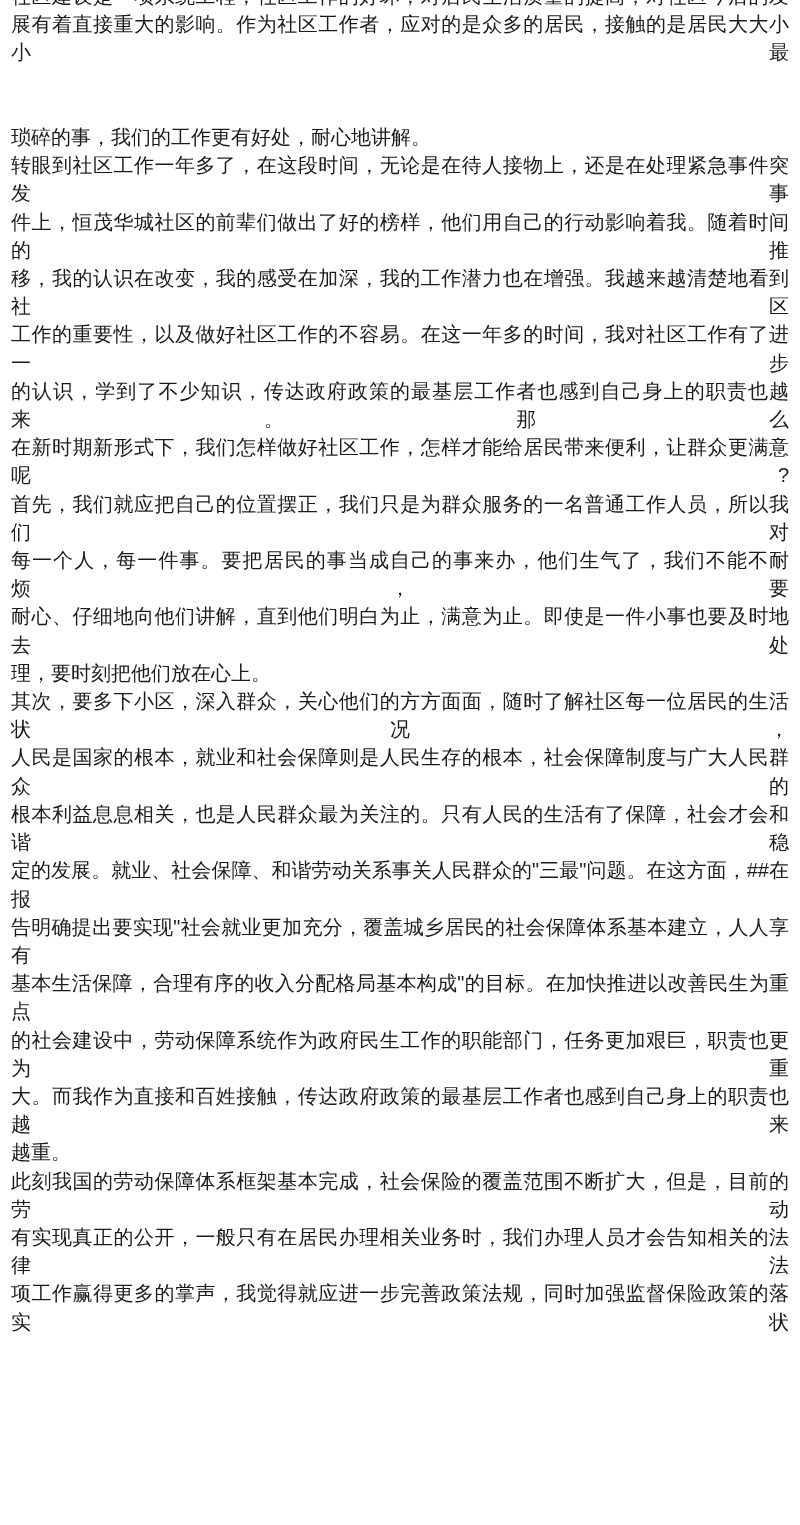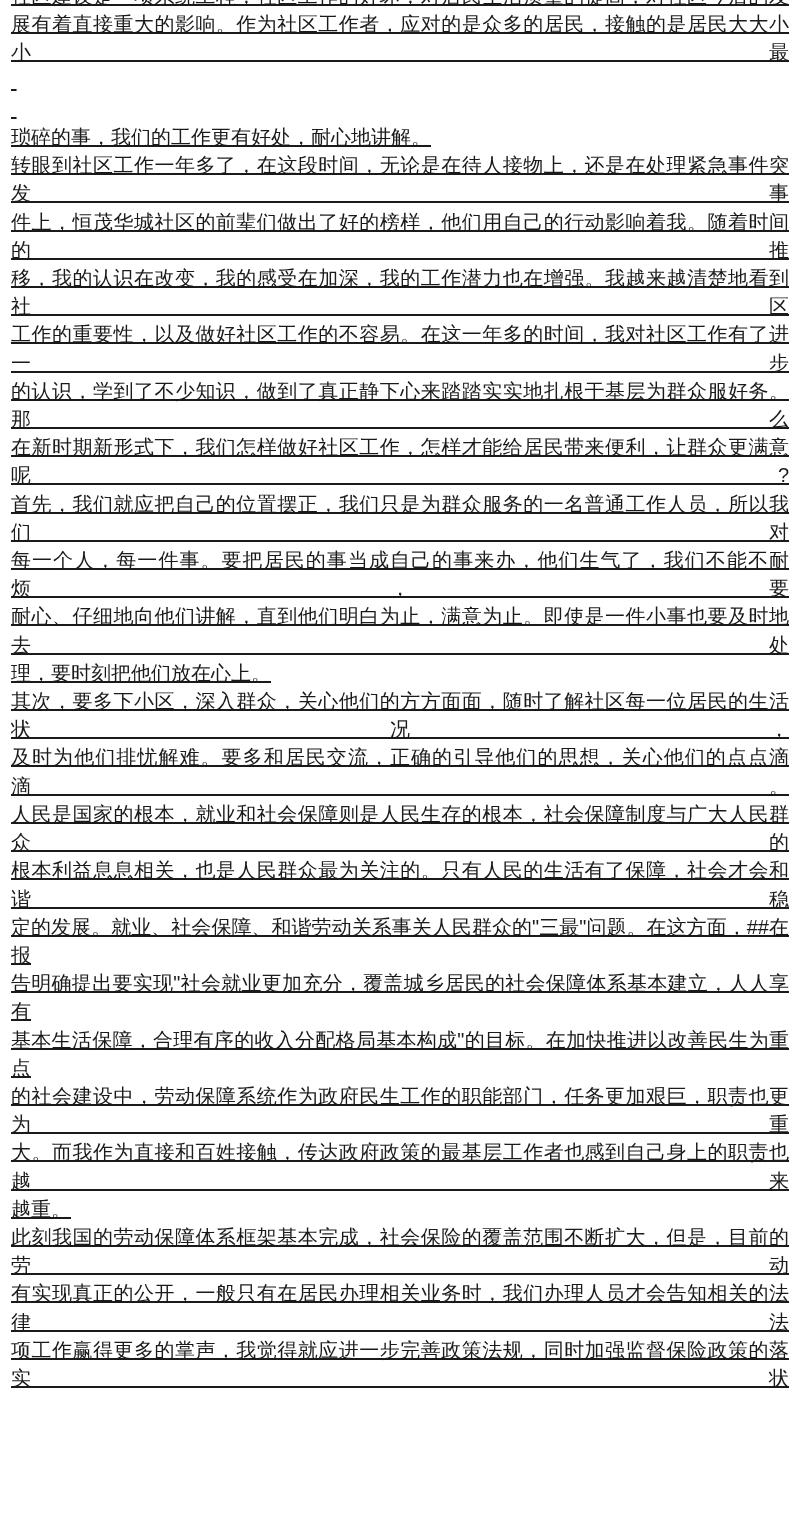--- a/index.html
+++ b/index.html
@@ -25,21 +25,20 @@
     padding: 0 11px;
     font-size: 20px;
     line-height: 28.2px;
     color: #1a1a1a;
     letter-spacing: 0px;
   }
   .line {
     min-height: 28.2px;
     white-space: nowrap;
     overflow: hidden;
-    text-decoration: underline;
   }
   .line.full {
     white-space: normal;
     text-align: justify;
     text-align-last: justify;
   }
 </style>
 </head>
 <body>
 
@@ -48,28 +47,27 @@
   <div class="doc" id="doc-lines">
       <div class="line full">社区建设是一项系统工程，社区工作的好坏，对居民生活质量的提高，对社区今后的发</div>
       <div class="line full">展有着直接重大的影响。作为社区工作者，应对的是众多的居民，接触的是居民大大小小最</div>
       <div class="line">&nbsp;</div>
       <div class="line">&nbsp;</div>
       <div class="line">琐碎的事，我们的工作更有好处，耐心地讲解。</div>
       <div class="line full">转眼到社区工作一年多了，在这段时间，无论是在待人接物上，还是在处理紧急事件突发事</div>
       <div class="line full">件上，恒茂华城社区的前辈们做出了好的榜样，他们用自己的行动影响着我。随着时间的推</div>
       <div class="line full">移，我的认识在改变，我的感受在加深，我的工作潜力也在增强。我越来越清楚地看到社区</div>
       <div class="line full">工作的重要性，以及做好社区工作的不容易。在这一年多的时间，我对社区工作有了进一步</div>
-      <div class="line full">的认识，学到了不少知识，做到了真正静下心来踏踏实实地扎根于基层为群众服好务。那么</div>
+      <div class="line full">的认识，学到了不少知识，传达政府政策的最基层工作者也感到自己身上的职责也越来。那么</div>
       <div class="line full">在新时期新形式下，我们怎样做好社区工作，怎样才能给居民带来便利，让群众更满意呢?</div>
       <div class="line full">首先，我们就应把自己的位置摆正，我们只是为群众服务的一名普通工作人员，所以我们对</div>
       <div class="line full">每一个人，每一件事。要把居民的事当成自己的事来办，他们生气了，我们不能不耐烦，要</div>
       <div class="line full">耐心、仔细地向他们讲解，直到他们明白为止，满意为止。即使是一件小事也要及时地去处</div>
       <div class="line">理，要时刻把他们放在心上。</div>
       <div class="line full">其次，要多下小区，深入群众，关心他们的方方面面，随时了解社区每一位居民的生活状况，</div>
-      <div class="line full">及时为他们排忧解难。要多和居民交流，正确的引导他们的思想，关心他们的点点滴滴。</div>
       <div class="line full">人民是国家的根本，就业和社会保障则是人民生存的根本，社会保障制度与广大人民群众的</div>
       <div class="line full">根本利益息息相关，也是人民群众最为关注的。只有人民的生活有了保障，社会才会和谐稳</div>
       <div class="line full">定的发展。就业、社会保障、和谐劳动关系事关人民群众的"三最"问题。在这方面，##在报</div>
       <div class="line full">告明确提出要实现"社会就业更加充分，覆盖城乡居民的社会保障体系基本建立，人人享有</div>
       <div class="line full">基本生活保障，合理有序的收入分配格局基本构成"的目标。在加快推进以改善民生为重点</div>
       <div class="line full">的社会建设中，劳动保障系统作为政府民生工作的职能部门，任务更加艰巨，职责也更为重</div>
       <div class="line full">大。而我作为直接和百姓接触，传达政府政策的最基层工作者也感到自己身上的职责也越来</div>
       <div class="line">越重。</div>
       <div class="line full">此刻我国的劳动保障体系框架基本完成，社会保险的覆盖范围不断扩大，但是，目前的劳动</div>
       <div class="line full">有实现真正的公开，一般只有在居民办理相关业务时，我们办理人员才会告知相关的法律法</div>

